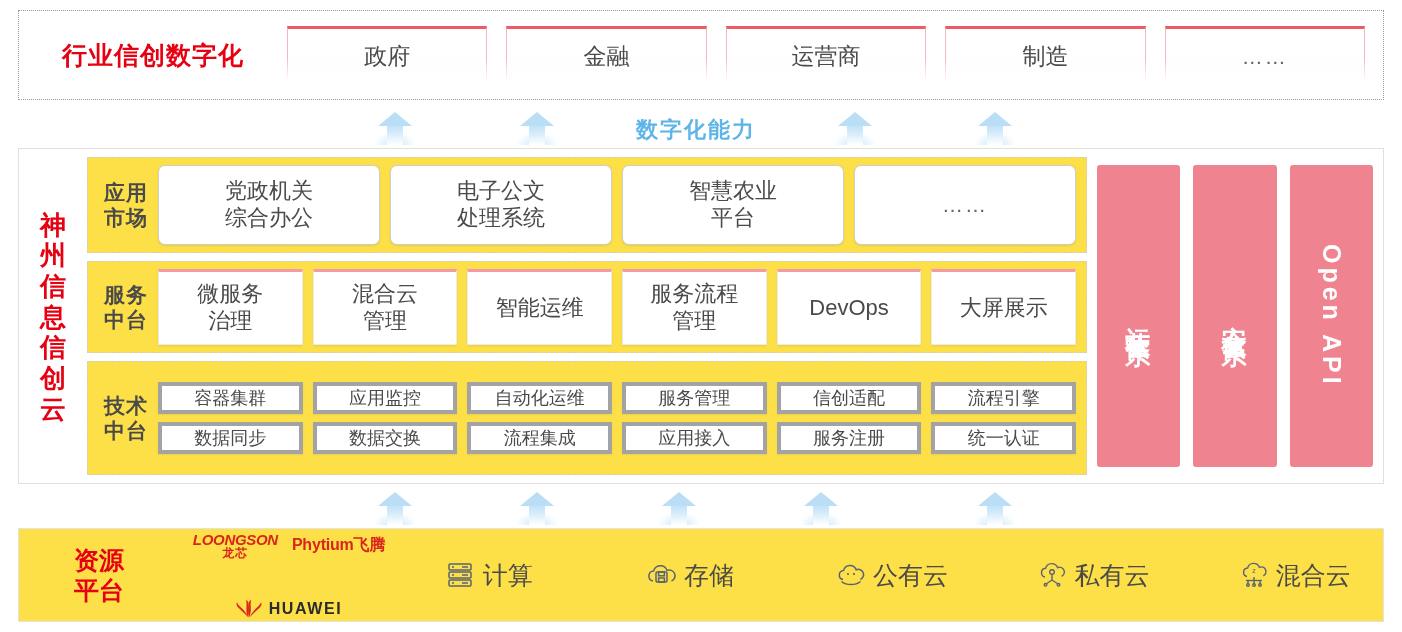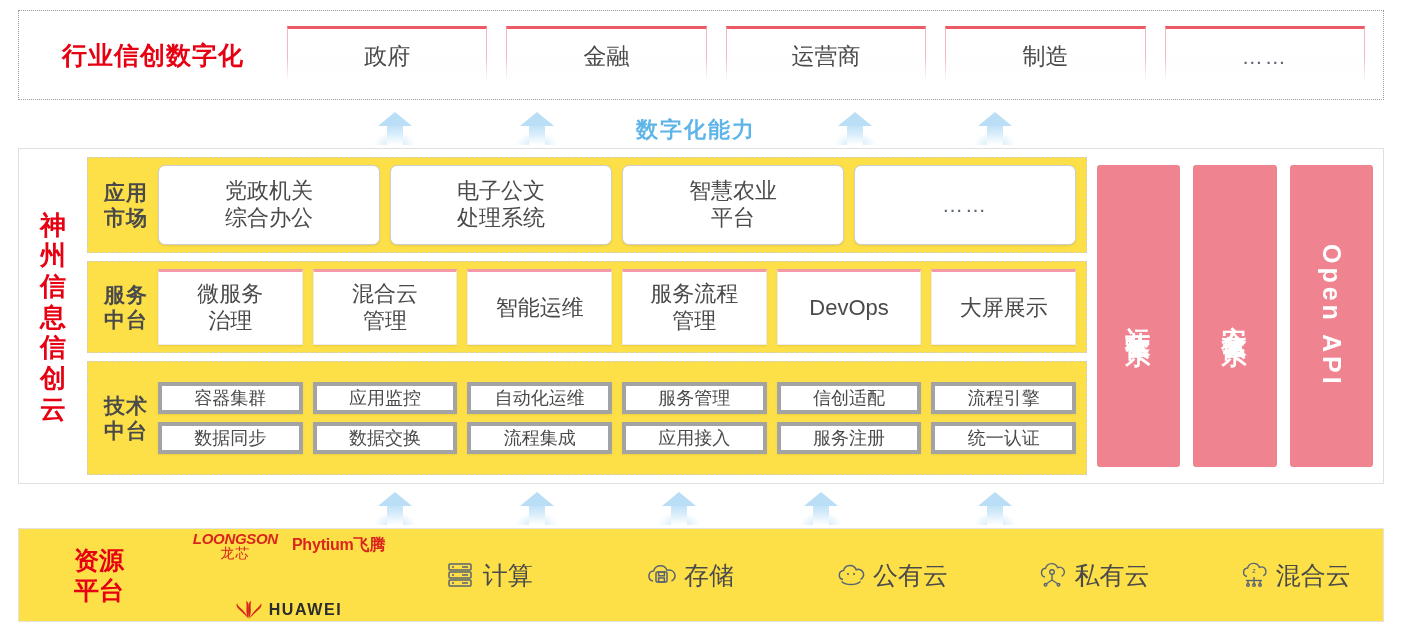--- a/index.html
+++ b/index.html
@@ -138,21 +138,21 @@
     border:1px solid #e3e3e3; background:#fde047; display:flex; align-items:center;
   }
   .res-title{
     flex:0 0 160px; text-align:center; color:#e60012;
     font-weight:bold; font-size:25px; line-height:1.2;
   }
   .logos{ flex:0 0 220px; display:flex; flex-direction:column; align-items:center; gap:8px;}
   .logo-row{ display:flex; align-items:center; justify-content:center; gap:14px;}
   .loongson{ display:flex; flex-direction:column; align-items:center; line-height:1;}
   .loongson .en{ color:#d9251d; font-weight:bold; font-style:italic; font-size:15px; letter-spacing:-.3px;}
-  .loongson .cn{ color:#d9251d; font-weight:normal; font-size:14px; letter-spacing:1px;}
+  .loongson .cn{ color:#d9251d; font-weight:bold; font-size:12px; letter-spacing:1px;}
   .phytium{ color:#d9251d; font-weight:bold; font-size:16px; letter-spacing:-.2px;}
   .huawei-row{ display:flex; align-items:center; gap:7px;margin-top:33px;}
   .huawei-mark{ width:26px; height:18px;}
   .huawei-txt{ color:#2b2b2b; font-weight:bold; font-size:16px; letter-spacing:1.6px;}
 
   .res-items{ flex:1; display:flex; align-items:flex-end;gap:23px; }
   .res-item{ flex:1; display:flex; align-items:center; justify-content:center; gap:7px;}
   .res-item .ico{ width:32px; height:32px; flex:0 0 32px;}
   .res-item .nm{ font-size:25px; color:#4a4a4a; }
 </style>

